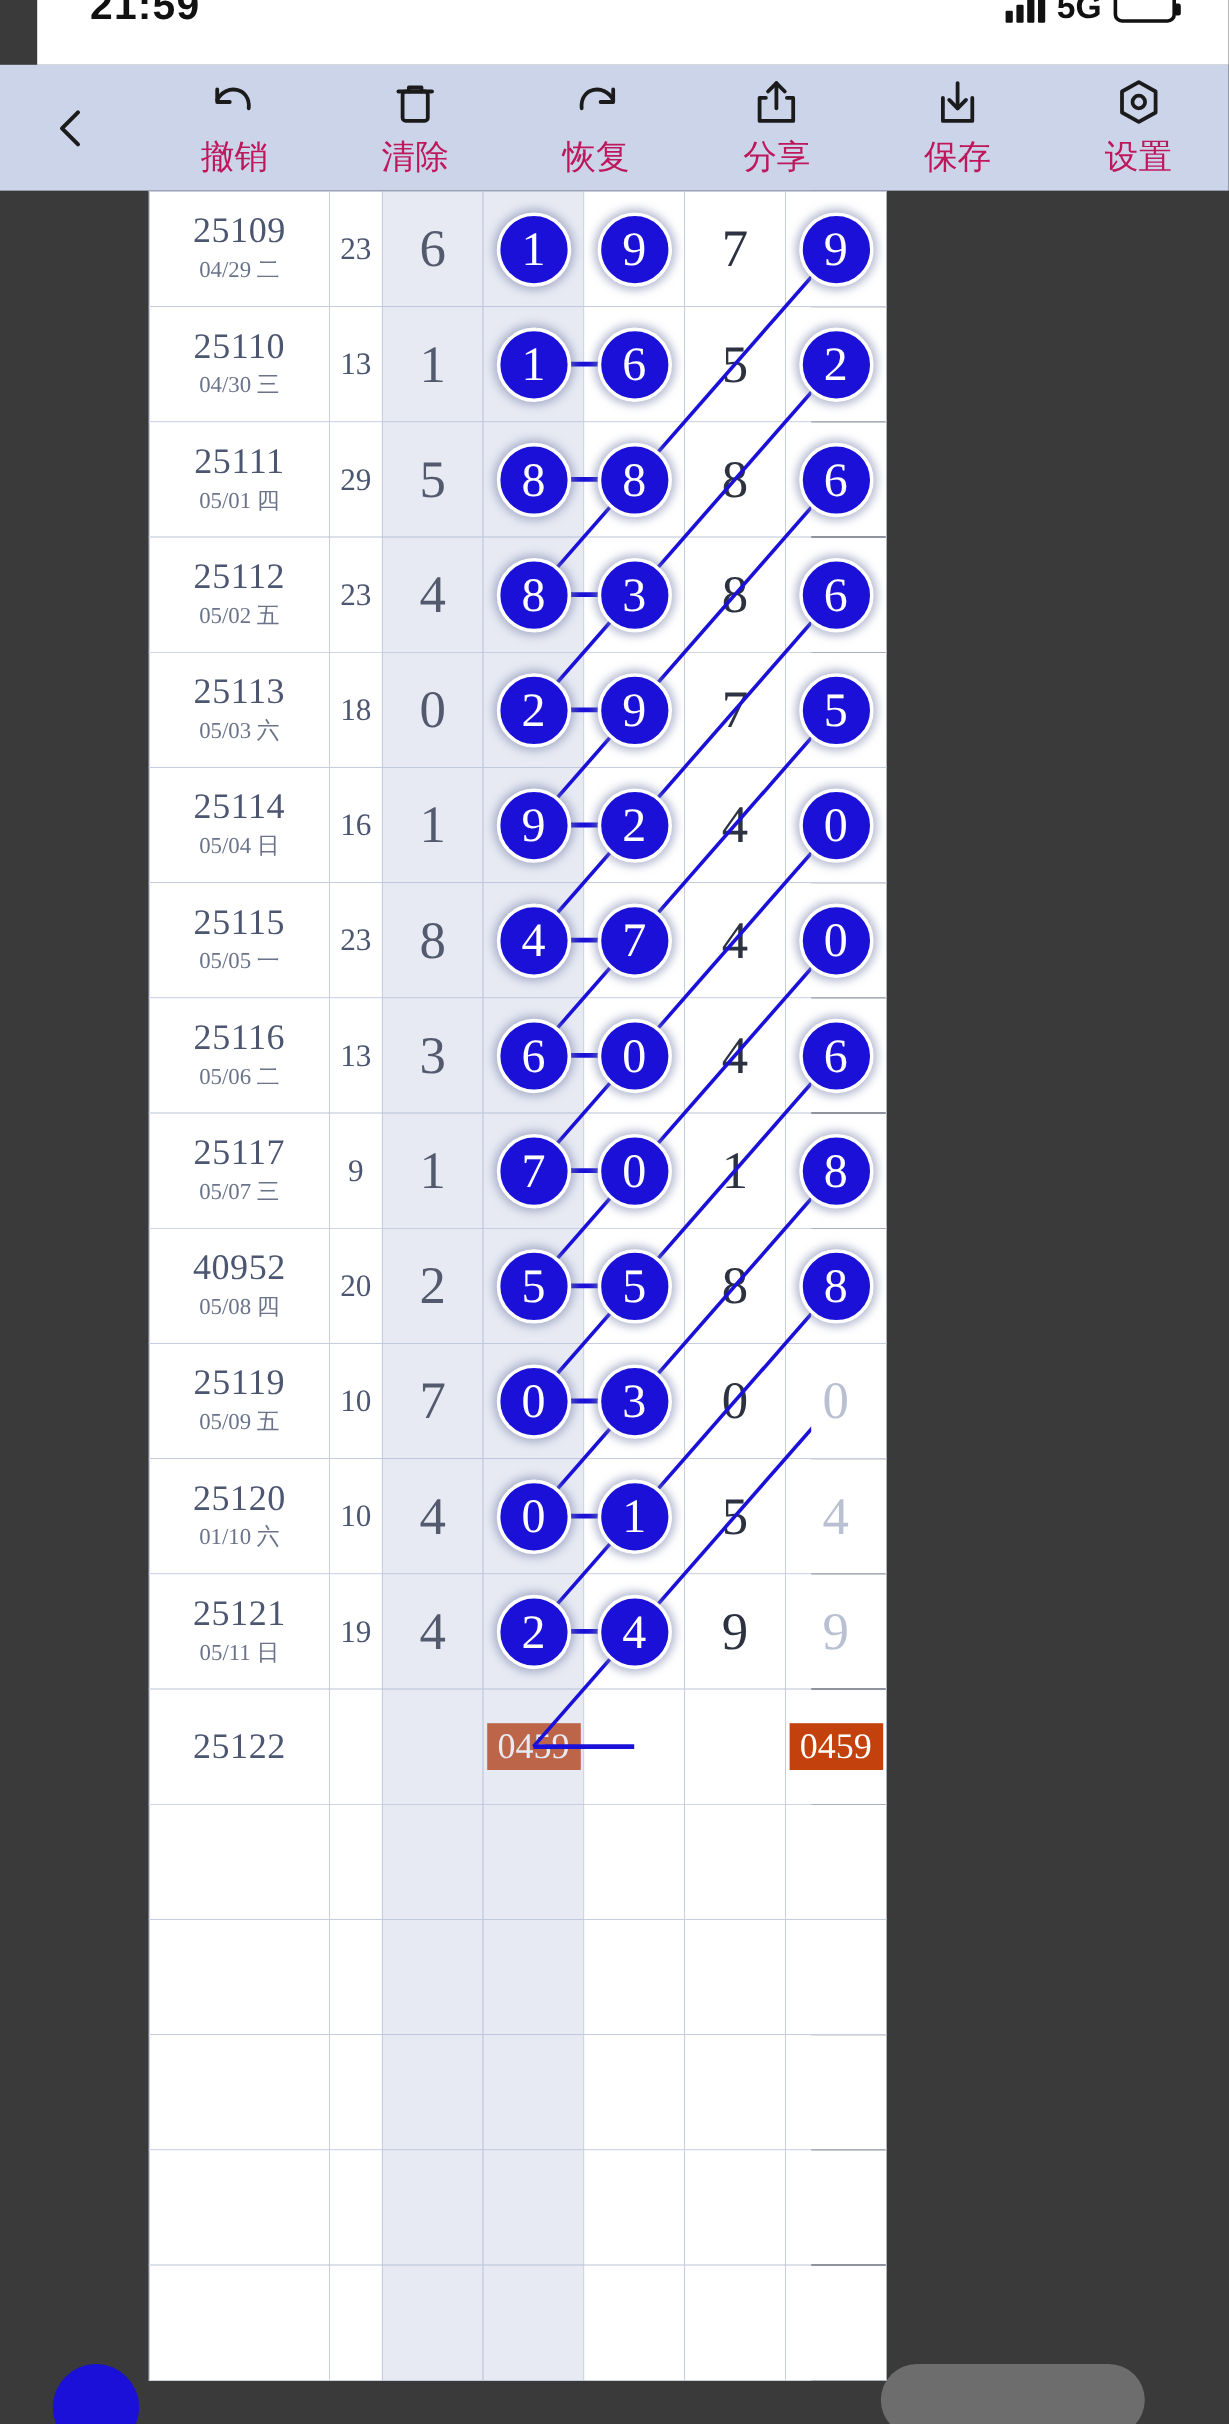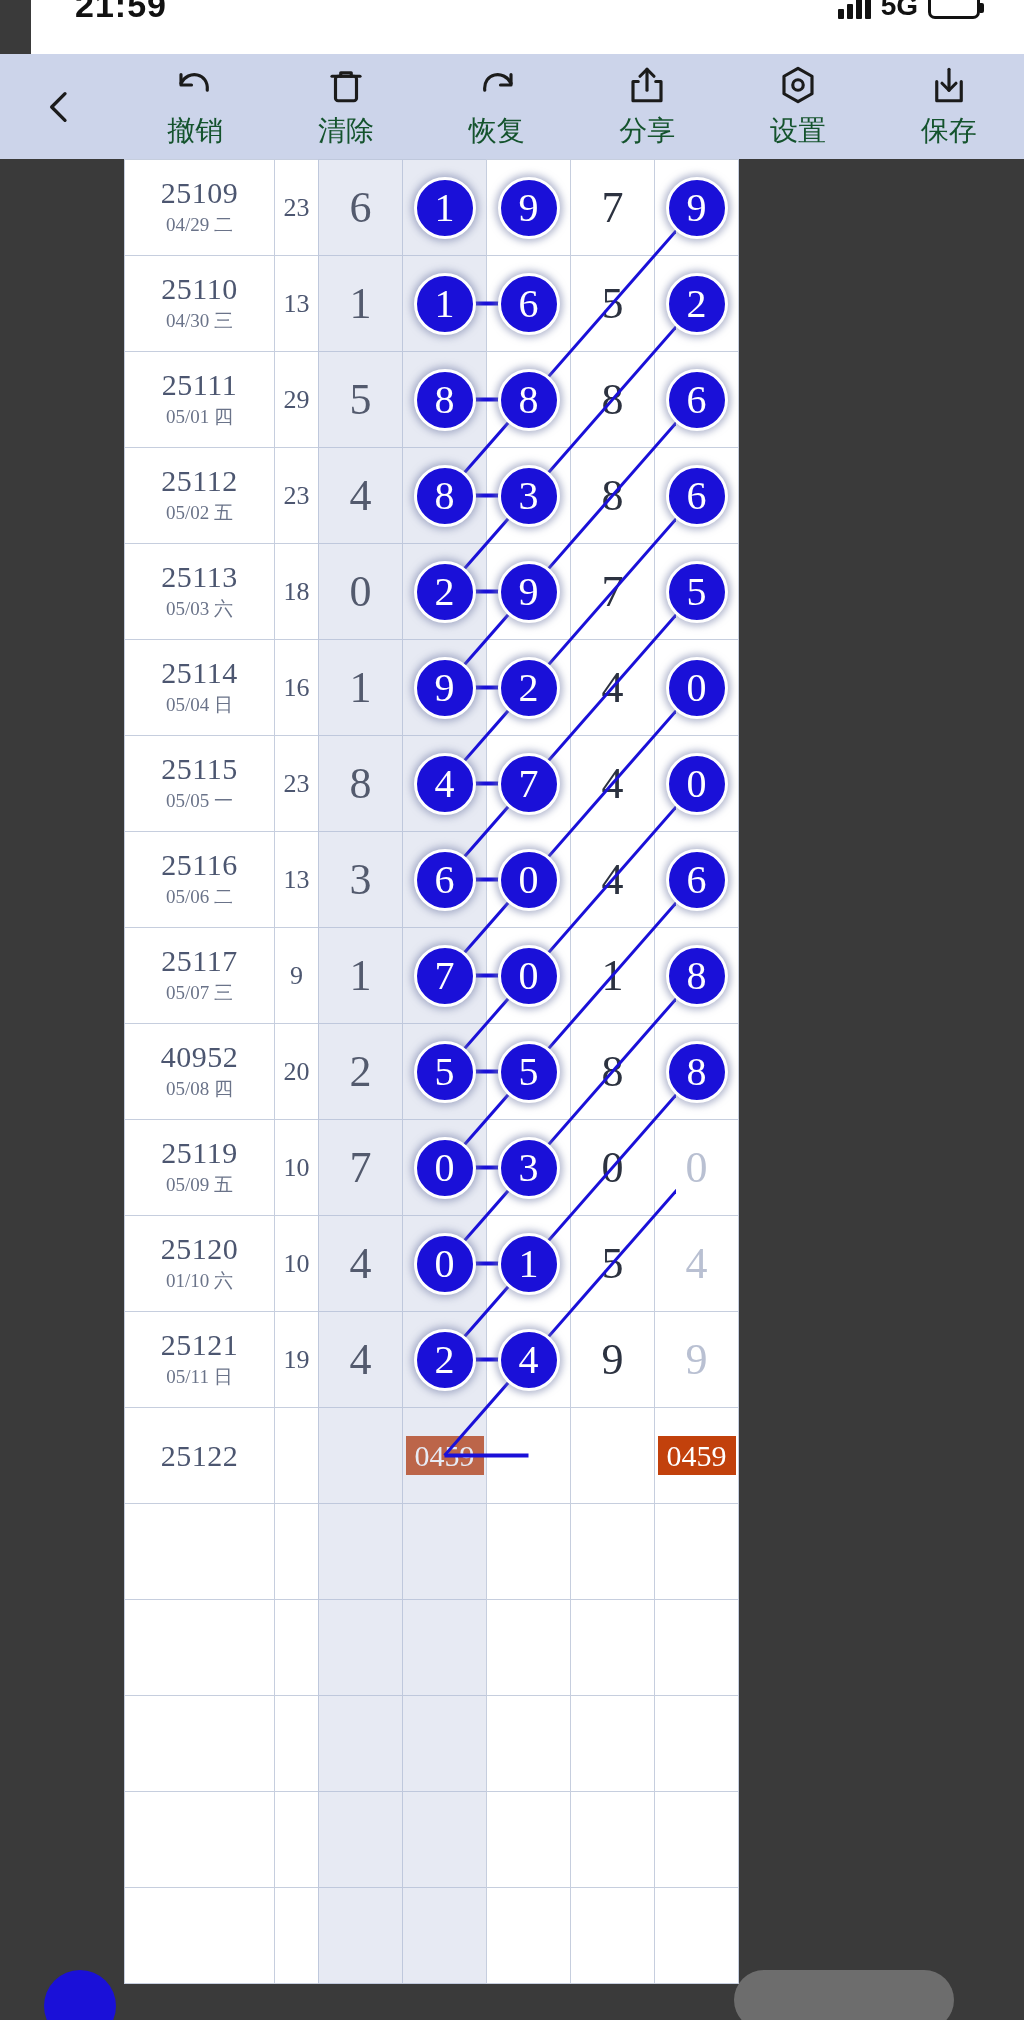--- a/index.html
+++ b/index.html
@@ -56,21 +56,21 @@
     height: 100%;
   }
   .tb-back svg { width: 40px; height: 40px; }
   .tb-items { flex: 1; display: flex; align-items: center; }
   .tb-item {
     flex: 1; height: 100%;
     display: flex; flex-direction: column; align-items: center; justify-content: center;
     gap: 6px;
   }
   .tb-item svg { width: 42px; height: 42px; }
-  .tb-label { font-size: 28px; color: #14532d; }
+  .tb-label { font-size: 28px; color: #be185d; }
 
   
   .content {
     position: absolute; top: 159px; left: 0; right: 0; bottom: 0;
     background: #3a3a3a;
     overflow: hidden;
   }
   .sheet {
     position: absolute; left: 124px; top: 0; width: 552px;
     background: #ffffff;
@@ -213,33 +213,33 @@
         <svg viewBox="0 0 24 24" fill="none" stroke="#1b1b1b" stroke-width="1.8" stroke-linecap="round" stroke-linejoin="round">
           <path d="M7 10 H4 V21 H20 V10 H17"></path>
             <path d="M12 15 V3"></path>
             <path d="M8 7 L12 3 L16 7"></path>
         </svg>
         <span class="tb-label">分享</span>
       </div>
 
       <div class="tb-item">
         <svg viewBox="0 0 24 24" fill="none" stroke="#1b1b1b" stroke-width="1.8" stroke-linecap="round" stroke-linejoin="round">
-          <polygon points="12,2.5 20,7 20,17 12,21.5 4,17 4,7"></polygon>
-            <circle cx="12" cy="12" r="3"></circle>
-        </svg>
-        <span class="tb-label">设置</span>
-      </div>
-
-      <div class="tb-item">
-        <svg viewBox="0 0 24 24" fill="none" stroke="#1b1b1b" stroke-width="1.8" stroke-linecap="round" stroke-linejoin="round">
           <path d="M5 10 V21 H19 V10"></path>
             <path d="M12 3 V15"></path>
             <path d="M8 11 L12 15 L16 11"></path>
         </svg>
         <span class="tb-label">保存</span>
+      </div>
+
+      <div class="tb-item">
+        <svg viewBox="0 0 24 24" fill="none" stroke="#1b1b1b" stroke-width="1.8" stroke-linecap="round" stroke-linejoin="round">
+          <polygon points="12,2.5 20,7 20,17 12,21.5 4,17 4,7"></polygon>
+            <circle cx="12" cy="12" r="3"></circle>
+        </svg>
+        <span class="tb-label">设置</span>
       </div>
 
     </div>
   </div>
 
   <div class="content">
     <div class="sheet">
       <div class="band" style="left:194px; width:168px;"></div>
       <table class="grid">
         <tbody id="rows">

